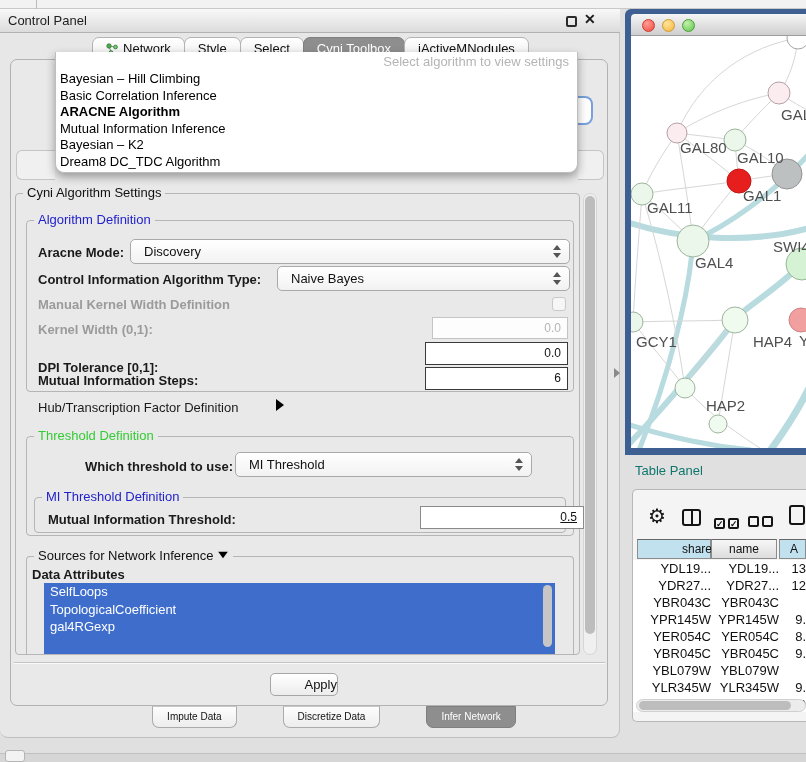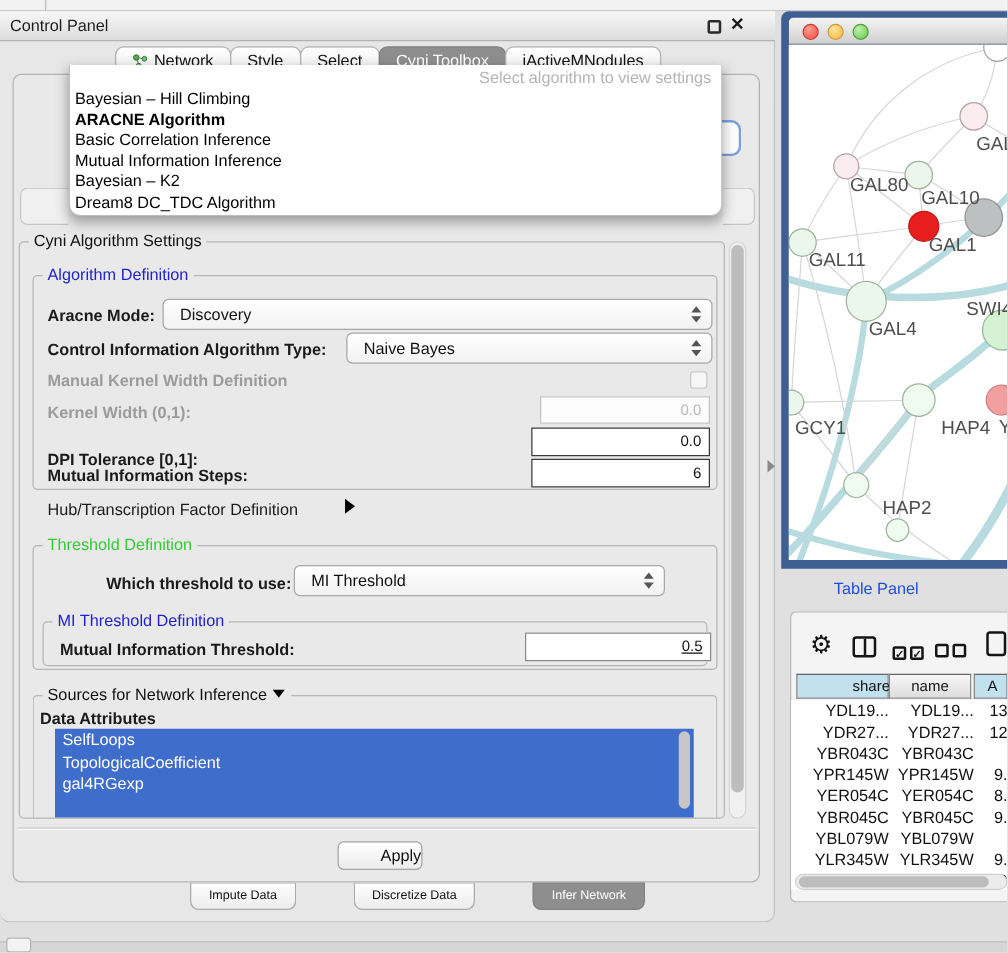--- a/index.html
+++ b/index.html
@@ -94,21 +94,21 @@
   .net-frame { left:625px; top:9px; width:181px; height:446px; background:#3d5f92; border-radius:6px 0 0 0; }
   .net-titlebar { left:631px; top:14px; width:175px; height:22px;
                   background:linear-gradient(#f5f5f5,#cfcfcf); border-bottom:1px solid #9c9c9c; border-radius:4px 0 0 0; }
   .light { width:13px; height:13px; border-radius:50%; }
   .net-canvas { left:631px; top:36px; width:175px; height:412px; background:#fff; overflow:hidden; }
   .edge-t { stroke:#b7dbdf; fill:none; }
   .edge-g { stroke:#d6d6d6; fill:none; stroke-width:1; }
   .nlabel { font-size:15px; fill:#4f4f4f; font-family:"Liberation Sans",sans-serif; }
 
   
-  .tp-label { left:635px; top:463px; font-size:13px; color:#1d4ed8;margin-left:32px; }
+  .tp-label { left:635px; top:463px; font-size:13px; color:#0f766e; }
   .tp { left:632px; top:489px; width:174px; height:233px; background:#f4f4f4;
         border:1px solid #b8b8b8; border-right:none; border-radius:5px 0 0 5px; }
   .gear { font-size:20px; color:#141414; line-height:20px; }
   .ico-split { width:19px; height:17px; border:2px solid #141414; border-radius:3px; }
   .ico-split::after { content:""; position:absolute; left:7px; top:0; width:2px; height:13px; background:#141414; }
   .mini-cb { width:11px; height:11px; border:2px solid #141414; border-radius:2px; display:inline-block;
              font-size:9px; line-height:8px; text-align:center; font-weight:bold; margin-right:3px; }
   .ico-page { width:16px; height:20px; border:2px solid #141414; border-radius:3px; }
   .th { font-size:12px; text-align:center; line-height:18px; height:20px;
         border:1px solid #8c8c8c; border-top:1px solid #666; }
@@ -164,22 +164,22 @@
   <div class="abs cpanel"></div>
 
   <div class="abs frag" style="left:16px;top:150px;width:39px;height:30px;border-right:none;border-radius:6px 0 0 6px;"></div>
   <div class="abs frag" style="left:578px;top:150px;width:26px;height:30px;border-left:none;border-radius:0 6px 6px 0;"></div>
   <div class="abs focus-frag"></div>
 
   <div class="abs overlay">
     <div class="ov-ph">Select algorithm to view settings</div>
     <div class="ov-items">
       <div class="ov-item">Bayesian – Hill Climbing</div>
+      <div class="ov-item">Basic Correlation Inference</div>
       <div class="ov-item bold">ARACNE Algorithm</div>
-      <div class="ov-item">Basic Correlation Inference</div>
       <div class="ov-item">Mutual Information Inference</div>
       <div class="ov-item">Bayesian – K2</div>
       <div class="ov-item">Dream8 DC_TDC Algorithm</div>
     </div>
   </div>
 
   <div class="abs grp" style="left:15px;top:193px;width:565px;height:462px;"></div>
   <div class="abs grp-title" style="left:23px;top:186px;">Cyni Algorithm Settings</div>
 
   <div class="abs vscroll-track" style="left:583px;top:193px;width:14px;height:462px;"></div>
@@ -229,21 +229,21 @@
     <span>MI Threshold</span>
     <span class="spin">
         <div class="arr-up"></div>
         <div class="arr-dn"></div>
       </span>
   </div>
 
   <div class="abs grp" style="left:34px;top:497px;width:532px;height:36px;"></div>
   <div class="abs grp-title t-blue" style="left:42px;top:490px;">MI Threshold Definition</div>
   <div class="abs lbl" style="left:48px;top:512px;">Mutual Information Threshold:</div>
-  <div class="abs field" style="left:420px;top:506px;width:149px;height:23px;line-height:21px;border:1px solid #8a8a8a;text-decoration:underline;">0.5</div>
+  <div class="abs field" style="left:420px;top:506px;width:164px;height:23px;line-height:21px;border:1px solid #8a8a8a;text-decoration:underline;">0.5</div>
 
   <div class="abs" style="left:26px;top:556px;width:548px;height:99px;border:1px solid #b5b5b5;border-bottom:none;border-radius:4px 4px 0 0;"></div>
   <div class="abs grp-title" style="left:34px;top:549px;"><span>Sources for Network Inference</span> <span class="tri-d" style="transform:scale(0.8);vertical-align:1px;"></span></div>
   <div class="abs lbl" style="left:32px;top:567px;">Data Attributes</div>
 
   <div class="abs attr-list" style="left:44px;top:583px;width:511px;height:71px;">
     <div class="attr-item">SelfLoops</div>
     <div class="attr-item">TopologicalCoefficient</div>
     <div class="attr-item">gal4RGexp</div>
   </div>

